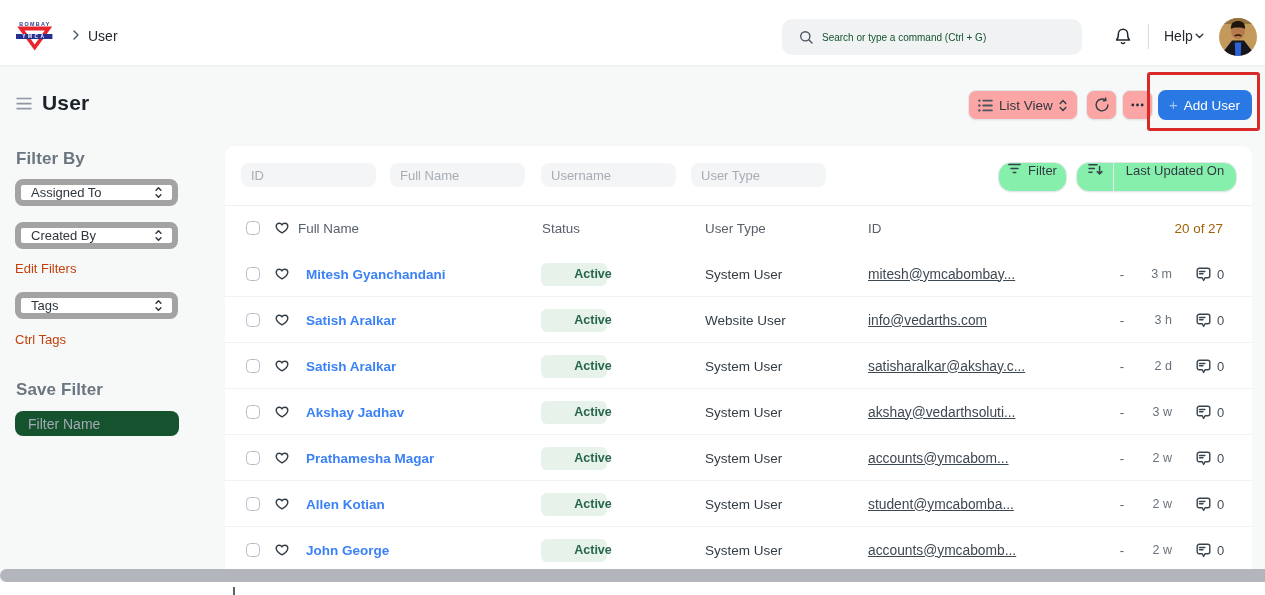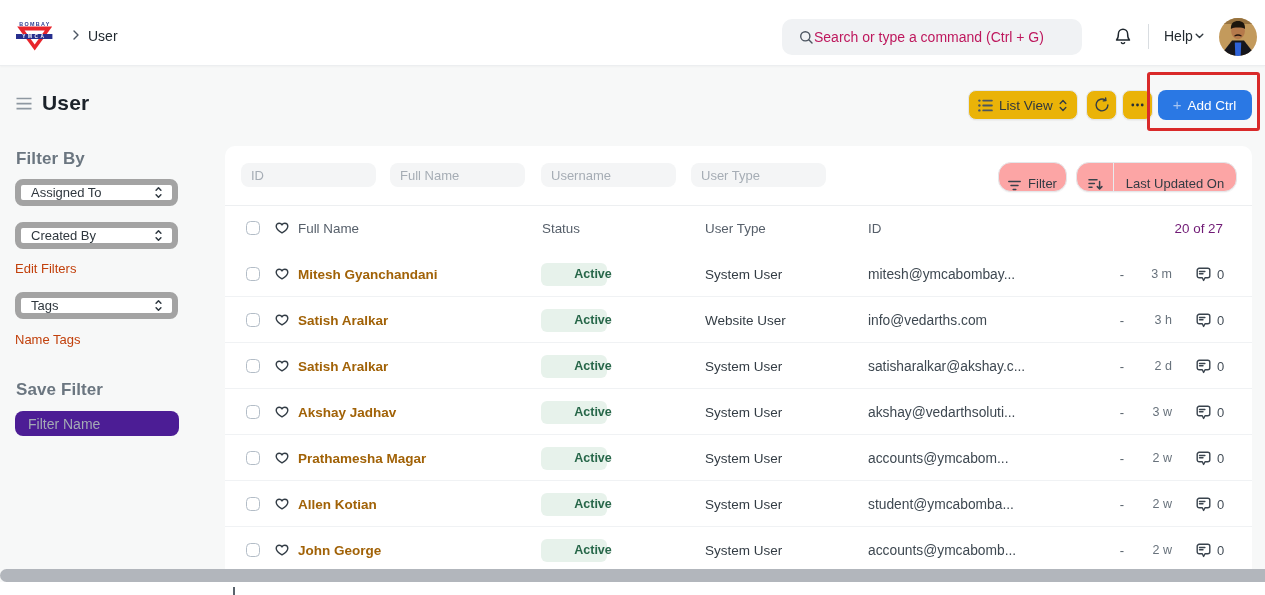--- a/index.html
+++ b/index.html
@@ -5,65 +5,65 @@
 * { margin:0; padding:0; box-sizing:border-box; }
 html,body { width:1265px; height:595px; overflow:hidden; }
 body { font-family:"Liberation Sans",sans-serif; background:#f7f8f8; position:relative; }
 .abs { position:absolute; }
 
 
 #navbar { position:absolute; left:0; top:0; width:1265px; height:66px; background:#fff; border-bottom:1px solid #eceef0; box-shadow:0 1px 2px rgba(0,0,0,0.03); }
 #crumb-chev { position:absolute; left:69px; top:28px; color:#4c5663; }
 #crumb-user { position:absolute; left:88px; top:28px; font-size:14px; color:#1f272e; line-height:16px; }
 #searchbar { position:absolute; left:782px; top:19px; width:300px; height:36px; background:#f0f2f4; border-radius:10px; display:flex; align-items:center; padding-left:17px; }
-#searchbar span { font-size:14px; color:#be185d; }
+#searchbar span { font-size:10px; color:#14532d; margin-left:8px; }
 #bell { position:absolute; left:1115px; top:27px; }
 #nav-div { position:absolute; left:1148px; top:24px; width:1px; height:25px; background:#d9dde1; }
 #help { position:absolute; left:1164px; top:29px; font-size:14px; color:#242b31; line-height:15px; }
 #help-chev { position:absolute; left:1195px; top:32.5px; }
 #avatar { position:absolute; left:1219px; top:18px; width:38px; height:38px; border-radius:50%; overflow:hidden; }
 
 
 #hamb { position:absolute; left:16px; top:97px; }
 #title { position:absolute; left:42px; top:91px; font-size:21px; font-weight:700; color:#1b222a; letter-spacing:0.2px; }
-.btn { position:absolute; top:90px; height:30px; background:#eab308; border:1px solid #e4e7ea; border-radius:8px; box-shadow:0 1px 1px rgba(0,0,0,0.04); display:flex; align-items:center; justify-content:center; font-size:13px; color:#30383f; }
+.btn { position:absolute; top:90px; height:30px; background:#fca5a5; border:1px solid #e4e7ea; border-radius:8px; box-shadow:0 1px 1px rgba(0,0,0,0.04); display:flex; align-items:center; justify-content:center; font-size:13px; color:#30383f; }
 #btn-listview { left:968px; width:110px; gap:6px; justify-content:flex-start; padding-left:9px; font-size:13.5px; }
 #btn-refresh { left:1086px; width:31px; }
 #btn-dots { left:1122px; width:31px; letter-spacing:1px; font-weight:700; color:#2c343b; }
 #btn-add { left:1157.5px; width:94px; top:90px; height:30px; position:absolute; background:#2a78e4; border-radius:8px; display:flex; align-items:center; justify-content:center; color:#fff; font-size:13.5px; gap:6px; }
 #btn-add .plus { color:#a7c6f2; font-size:15px; margin-top:-1px; }
 #redrect { position:absolute; left:1147px; top:72px; width:113px; height:59px; border:3px solid #d92a2a; border-radius:3px; z-index:5; }
 .side-label { font-size:17px; font-weight:700; color:#6b7680; letter-spacing:0.1px; }
 .select { position:absolute; left:15px; width:163px; height:27px; background:#fff; border:6px solid #a3a3a3; border-radius:8px; display:flex; align-items:center; padding:0 10px; font-size:13px; color:#2f373e; }
 .select svg { position:absolute; right:10px; }
 .sidelink { position:absolute; left:15px; font-size:13px; color:#c2410c; }
 #filterby { position:absolute; left:16px; top:149px; }
 #savefilter { position:absolute; left:16px; top:380px; }
-#filtername { position:absolute; left:15px; top:411px; width:164px; height:25px; background:#4c1d95; border-radius:8px; display:flex; align-items:center; padding-left:13px; font-size:14px; color:#a3aab4; }
+#filtername { position:absolute; left:15px; top:411px; width:164px; height:25px; background:#14532d; border-radius:8px; display:flex; align-items:center; padding-left:13px; font-size:14px; color:#a3aab4; }
 
 
 #panel { position:absolute; left:225px; top:146px; width:1027px; height:423px; background:#fff; border-radius:10px 10px 0 0; }
 .finput { position:absolute; top:17px; width:135px; height:24px; background:#f4f5f6; border-radius:8px; display:flex; align-items:center; padding-left:10px; font-size:13px; color:#a6adb5; }
-.fbtn { position:absolute; top:16px; height:30px; background:#fca5a5; border:1px solid #e4e7ea; border-radius:13px; box-shadow:0 1px 1px rgba(0,0,0,0.04); display:flex; align-items:flex-end; font-size:13px; color:#333b43; }
+.fbtn { position:absolute; top:16px; height:30px; background:#86efac; border:1px solid #e4e7ea; border-radius:13px; box-shadow:0 1px 1px rgba(0,0,0,0.04); display:flex; align-items:flex-start; font-size:13px; color:#333b43; }
 #fdivider { position:absolute; left:0; top:59px; width:1027px; height:1px; background:#edeff1; }
 
 
 .lrow { position:absolute; left:0; width:1027px; height:46px; }
 .drow { border-bottom:1px solid #f0f2f4; }
 .drow .cell { top:-1.5px; }
 .lrow .cell { position:absolute; top:0; height:46px; display:flex; align-items:center; }
 .cb { position:absolute; left:21px; top:16px; width:14px; height:14px; border:1.2px solid #b3bdc7; border-radius:4.5px; background:#fff; }
 .heart { position:absolute; left:50px; top:17px; }
-.cname { left:73px; font-size:13.5px; font-weight:700; color:#a16207; }
+.cname { left:81px; font-size:13.5px; font-weight:700; color:#3b82f6; }
 .chead { font-size:13.4px; color:#565f6a; }
 .badge { position:absolute; left:316px; top:11.5px; width:66px; height:23px; background:#e7f2eb; border-radius:6px; display:flex; align-items:center; justify-content:center; gap:6px;padding-left:32px; }
 .badge .dot { width:4.5px; height:4.5px; border-radius:50%; background:#276749; }
 .badge .bt { font-size:12.5px; font-weight:700; color:#276749; }
 .ctype { left:480px; font-size:13.5px; color:#333c44; }
-.cid { left:643px; font-size:13.8px; color:#3e4851; }
+.cid { left:643px; font-size:13.8px; color:#3e4851;text-decoration:underline; }
 .cdash { left:888px; width:18px; justify-content:center; font-size:13px; color:#556069; }
 .ctime { left:900px; width:47px; justify-content:flex-end; font-size:12.5px; color:#68727c; }
 .ccom { left:971px; gap:6px; font-size:13px; color:#454f59; }
 
 
 #hscroll { position:absolute; left:0; top:569px; width:1265px; height:13px; background:#b2b6bc; border-radius:7px 0 0 7px; z-index:8; }
 #bottomwhite { position:absolute; left:0; top:582px; width:1265px; height:13px; background:#fff; z-index:8; }
 #tick { position:absolute; left:233px; top:587px; width:1.5px; height:8px; background:#5a636c; z-index:9; }
 </style>
 </head>
@@ -145,21 +145,21 @@
 </div>
 <div class="btn" id="btn-dots">
     <svg width="13" height="4" viewBox="0 0 13 4">
       <circle cx="1.8" cy="2" r="1.4" fill="#272e35"></circle>
       <circle cx="6.5" cy="2" r="1.4" fill="#272e35"></circle>
       <circle cx="11.2" cy="2" r="1.4" fill="#272e35"></circle>
     </svg>
   </div>
 <div id="btn-add">
     <span class="plus">+</span>
-    <span>Add Ctrl</span>
+    <span>Add User</span>
   </div>
 <div id="redrect"></div>
 
 <div class="side-label" id="filterby">Filter By</div>
 <div class="select" style="top:179px;">Assigned To
   <svg width="7" height="13" viewBox="0 0 7 13">
       <path d="M1.1 4.2 L3.5 1.8 L5.9 4.2" stroke="#2f3840" stroke-width="1.5" fill="none" stroke-linecap="round" stroke-linejoin="round"></path>
       <path d="M1.1 8.8 L3.5 11.2 L5.9 8.8" stroke="#2f3840" stroke-width="1.5" fill="none" stroke-linecap="round" stroke-linejoin="round"></path>
     </svg>
 </div>
@@ -169,21 +169,21 @@
       <path d="M1.1 8.8 L3.5 11.2 L5.9 8.8" stroke="#2f3840" stroke-width="1.5" fill="none" stroke-linecap="round" stroke-linejoin="round"></path>
     </svg>
 </div>
 <div class="sidelink" style="top:261px;">Edit Filters</div>
 <div class="select" style="top:292px;">Tags
   <svg width="7" height="13" viewBox="0 0 7 13">
       <path d="M1.1 4.2 L3.5 1.8 L5.9 4.2" stroke="#2f3840" stroke-width="1.5" fill="none" stroke-linecap="round" stroke-linejoin="round"></path>
       <path d="M1.1 8.8 L3.5 11.2 L5.9 8.8" stroke="#2f3840" stroke-width="1.5" fill="none" stroke-linecap="round" stroke-linejoin="round"></path>
     </svg>
 </div>
-<div class="sidelink" style="top:332px;">Name Tags</div>
+<div class="sidelink" style="top:332px;">Ctrl Tags</div>
 <div class="side-label" id="savefilter">Save Filter</div>
 <div id="filtername">Filter Name</div>
 
 <div id="panel">
   <div class="finput" style="left:16px;">ID</div>
   <div class="finput" style="left:165px;">Full Name</div>
   <div class="finput" style="left:316px;">Username</div>
   <div class="finput" style="left:466px;">User Type</div>
   <div class="fbtn" style="left:773px; width:69px; justify-content:center; gap:7px;">
     <svg width="13" height="11" viewBox="0 0 13 11">
@@ -205,21 +205,21 @@
 
   <div class="lrow" style="top:59px;">
     <div class="cb"></div>
     <svg class="heart" width="14" height="12" viewBox="0 0 14 12">
         <path d="M7 10.8 C7 10.8 1.2 7.6 1.2 4.3 C1.2 2.4 2.7 1.2 4.2 1.2 C5.4 1.2 6.5 1.9 7 2.9 C7.5 1.9 8.6 1.2 9.8 1.2 C11.3 1.2 12.8 2.4 12.8 4.3 C12.8 7.6 7 10.8 7 10.8 Z" fill="none" stroke="#323c45" stroke-width="1.4" stroke-linejoin="round"></path>
       </svg>
     <div class="cell chead" style="left:73px;">Full Name</div>
     <div class="cell chead" style="left:317px;">Status</div>
     <div class="cell chead" style="left:480px;">User Type</div>
     <div class="cell chead" style="left:643px;">ID</div>
-    <div class="cell chead" style="left:898px; width:100px; justify-content:flex-end; color:#701a75;">20 of 27</div>
+    <div class="cell chead" style="left:898px; width:100px; justify-content:flex-end; color:#a16207;">20 of 27</div>
   </div>
 
   <div class="lrow drow" style="top:105px;">
     <div class="cb"></div>
     <svg class="heart" width="14" height="12" viewBox="0 0 14 12">
         <path d="M7 10.8 C7 10.8 1.2 7.6 1.2 4.3 C1.2 2.4 2.7 1.2 4.2 1.2 C5.4 1.2 6.5 1.9 7 2.9 C7.5 1.9 8.6 1.2 9.8 1.2 C11.3 1.2 12.8 2.4 12.8 4.3 C12.8 7.6 7 10.8 7 10.8 Z" fill="none" stroke="#323c45" stroke-width="1.4" stroke-linejoin="round"></path>
       </svg>
     <div class="cell cname">Mitesh Gyanchandani</div>
     <div class="badge">
         <span class="dot"></span>

